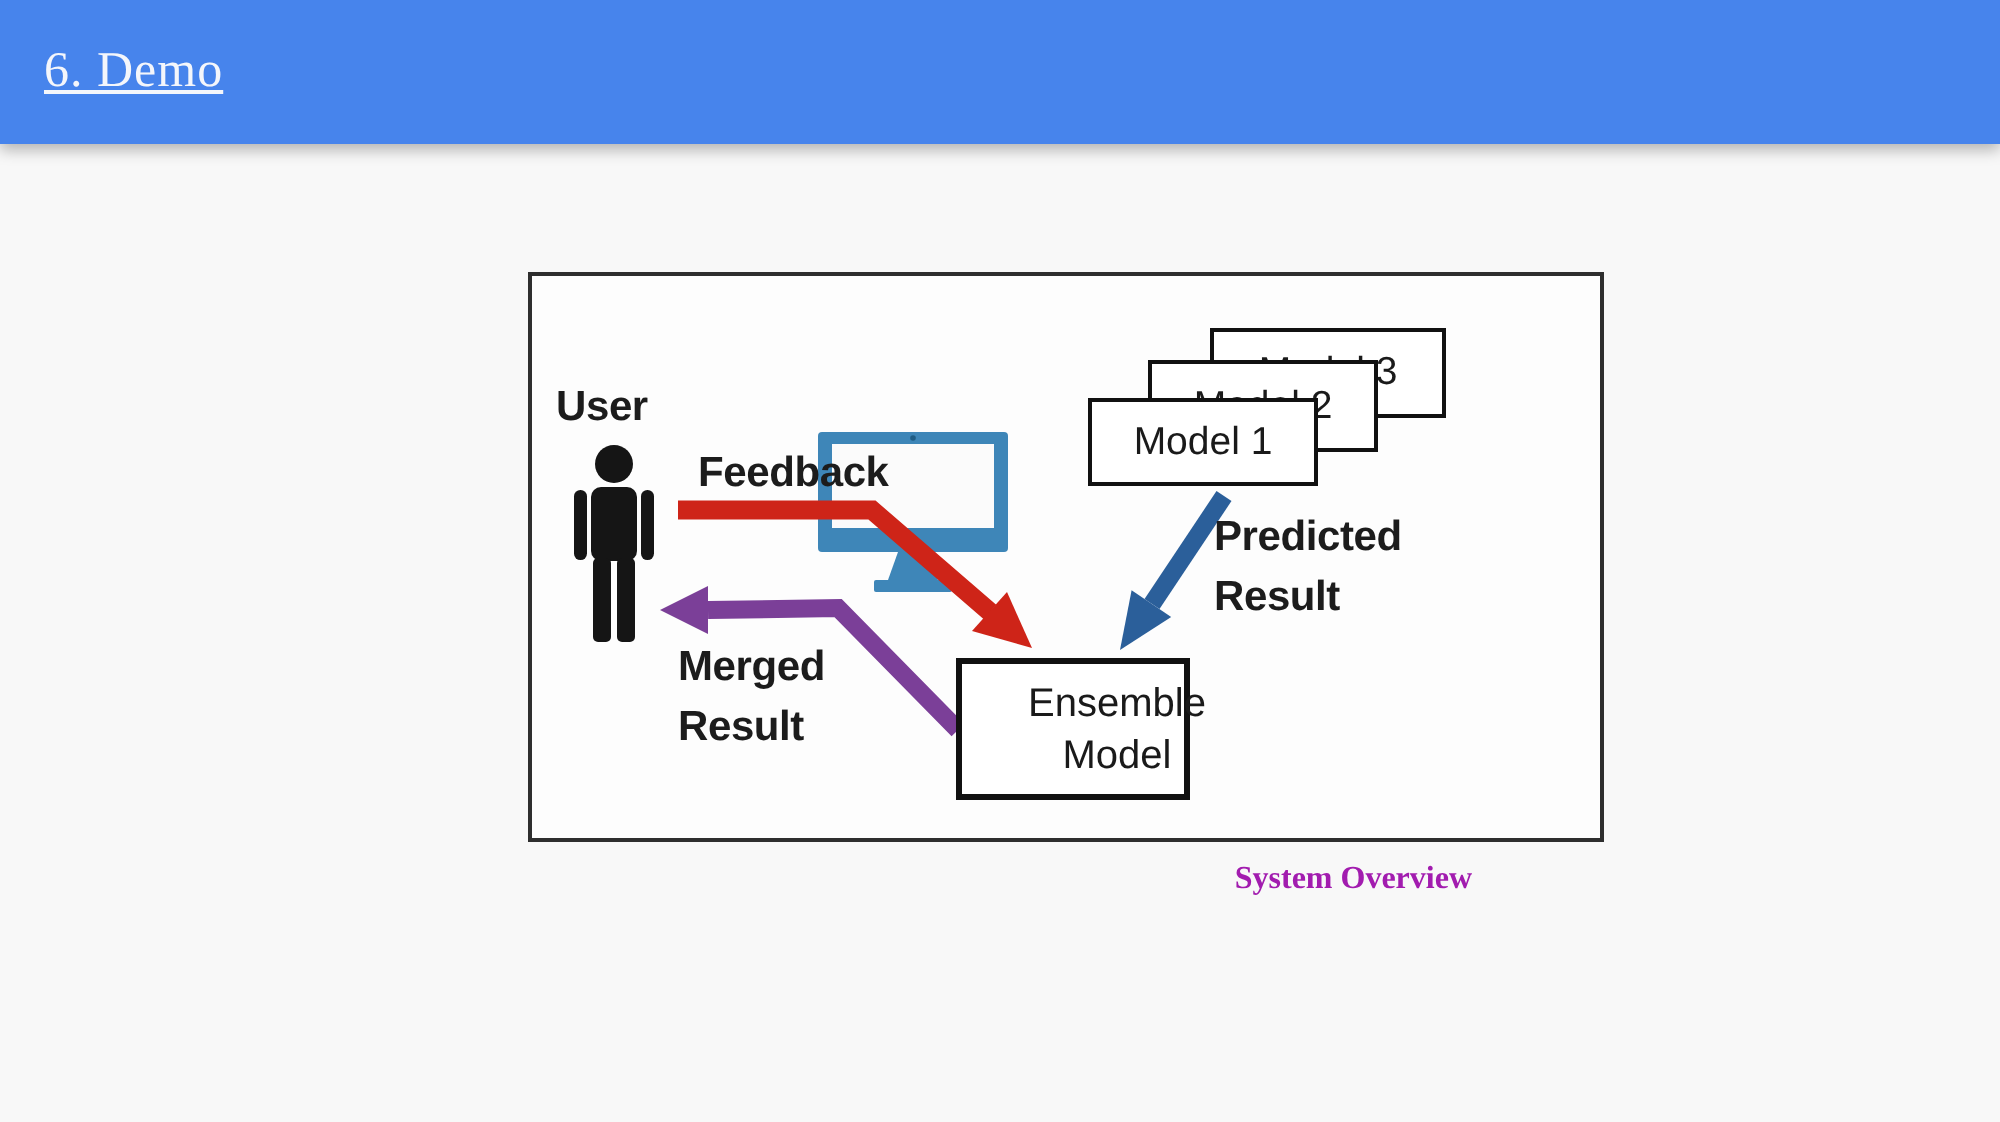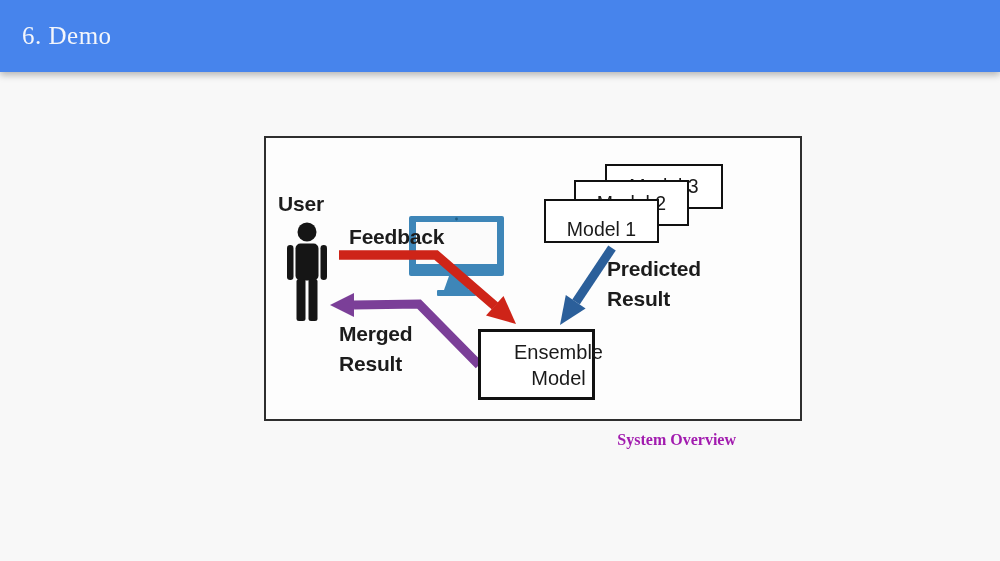--- a/index.html
+++ b/index.html
@@ -17,20 +17,21 @@
     width: 1000px; height: 72px;
     background: #4784ec;
     box-shadow: 0 3px 7px rgba(0,0,0,0.28);
   }
   .header-title {
     position: absolute; left: 22px; top: 0;
     height: 72px; line-height: 72px;
     font-family: "Liberation Serif", serif;
     font-size: 25px; color: #f4f6fb;
     letter-spacing: 0.5px;
+    text-decoration: underline;
   }
 
   
   .diagram-frame {
     position: absolute; left: 264px; top: 136px;
     width: 538px; height: 285px;
     background: #fdfdfd;
     border: 2px solid #2e2e2e;
   }
   .layer { position: absolute; left: 0; top: 0; width: 468px; height: 281px; }
@@ -114,21 +115,21 @@
     </svg>
 
     <div class="dlabel" style="left:83px; top:84px;">Feedback</div>
 
     <div class="node-box model-box" style="left:339px; top:26px; width:118px; z-index:4;">
       <span>Model 3</span>
     </div>
     <div class="node-box model-box" style="left:308px; top:42px; height:46px; z-index:5;">
       <span>Model 2</span>
     </div>
-    <div class="node-box model-box" style="left:278px; top:61px; height:44px; z-index:6;align-items:flex-end;">
+    <div class="node-box model-box" style="left:278px; top:61px; height:44px; z-index:6;">
       <span>Model 1</span>
     </div>
 
     <div class="dlabel wrap" style="left:341px; top:116px; width:115px; line-height:30px;">Predicted Result</div>
 
     <div class="node-box ensemble-box" style="left:212px; top:191px;">
       <span>Ensemble Model</span>
     </div>
 
     <div class="dlabel wrap" style="left:73px; top:181px; width:100px; line-height:30px;">Merged Result</div>

